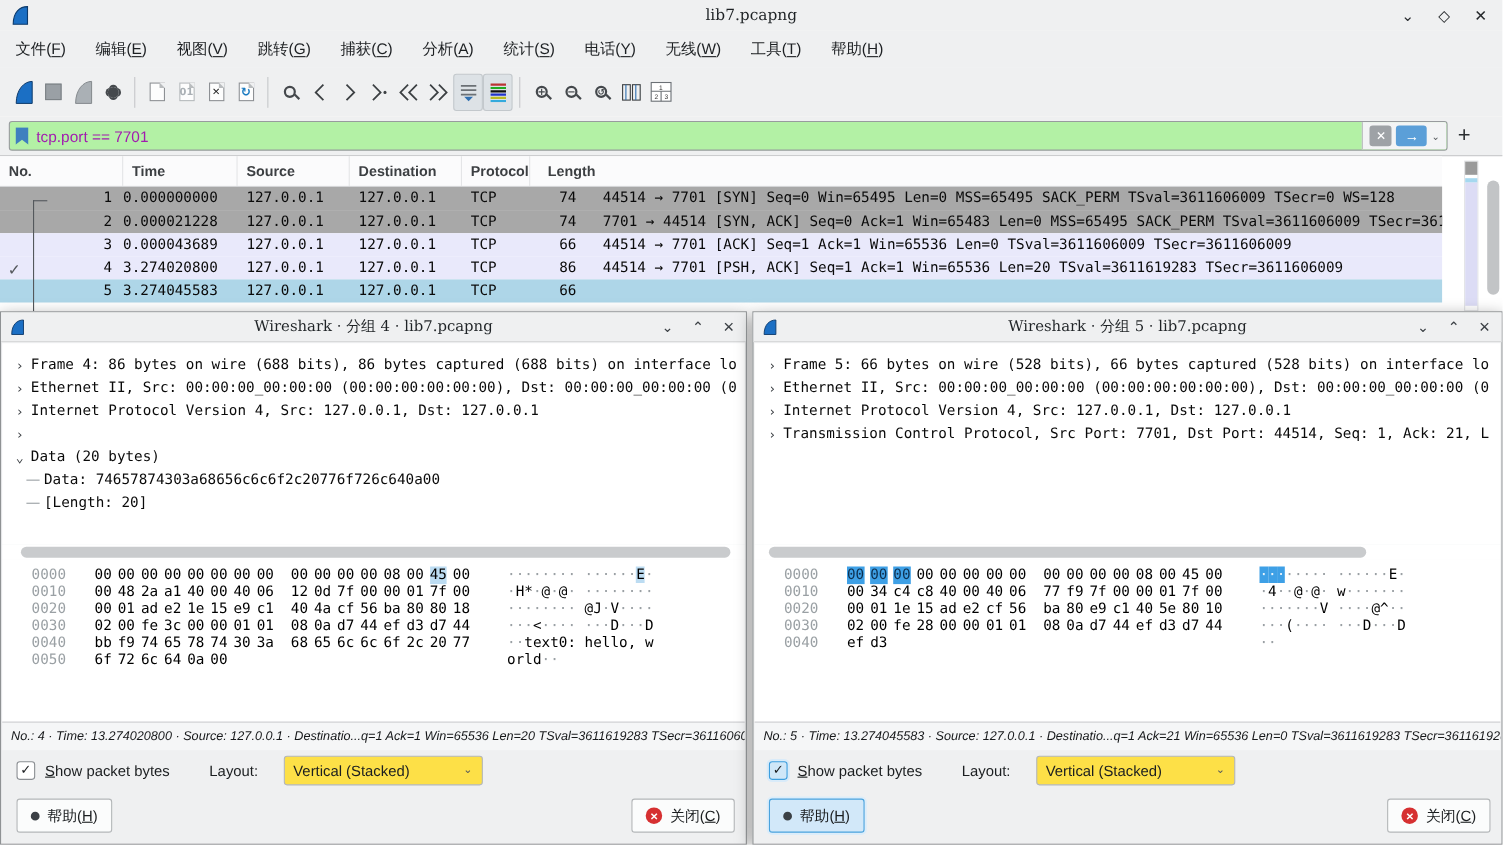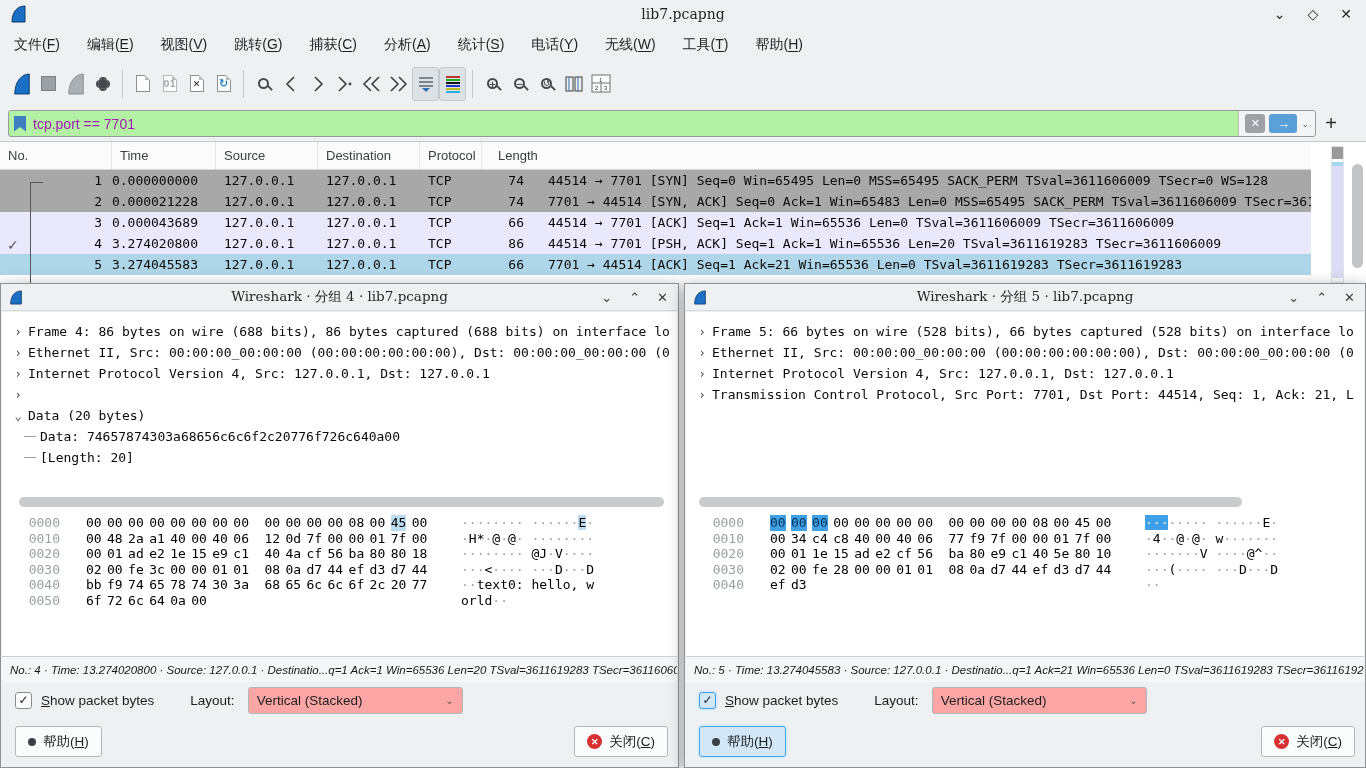--- a/index.html
+++ b/index.html
@@ -35,21 +35,21 @@
   .filter-btns { display:flex; align-items:center; gap:4px; background:#f3f4f5; border-left:1px solid #b9bcbe; height:100%; padding:0 6px; }
   .fb-clear { width:20px; height:19px; background:#9ea2a6; color:#fff; border-radius:3px; font-size:11px; display:flex; align-items:center; justify-content:center; }
   .fb-apply { width:28px; height:19px; background:#5b9fd8; color:#fff; border-radius:3px; font-size:13px; font-weight:bold; display:flex; align-items:center; justify-content:center; }
   .fb-chev { font-size:9px; color:#55595c; }
   .filter-plus { width:30px; text-align:center; font-size:20px; color:#2b2e31; }
 
   
   .pkt-table { position:absolute; left:0; top:142px; width:1311px; }
   .pkt-grid { display:grid; grid-template-columns:112px 104px 102px 102px 62px 50px 1fr; }
   .pkt-header { height:28px; background:#fbfbfc; border-bottom:1px solid #d4d5d7; font-size:13px; color:#3c3f42; }
-  .pkt-header > div { display:flex; align-items:center; padding-left:8px; border-right:1px solid #e4e5e7; }
+  .pkt-header > div { display:flex; align-items:center; padding-left:8px; border-right:1px solid #e4e5e7;font-weight:bold; }
   .pkt-header > div:last-child { border-right:none; padding-left:16px; }
   .pkt-row { height:21px; font:13px "DejaVu Sans Mono", monospace; color:#0a0a0a; white-space:nowrap; }
   .pkt-row > div { display:flex; align-items:center; padding-left:8px; overflow:hidden; }
   .pkt-row .c-no   { justify-content:flex-end; padding-right:10px; }
   .pkt-row .c-time { justify-content:flex-end; padding-right:18px; }
   .pkt-row .c-len  { justify-content:flex-end; padding-right:8px; }
   .pkt-row .c-info { padding-left:16px; }
   .row-gray { background:#a8a8a8; }
   .row-lav  { background:#e9e9fb; }
   .row-sel  { background:#aed6e8; }
@@ -89,21 +89,21 @@
   .hl-strong { background:#3ea0e6; color:#0d3050; }
   .hex-ascii { position:absolute; left:459px; top:0; }
   .achar.dot { color:#9aa0a4; }
   .achar.hl-strong { color:#eaf4fb; }
   .dlg-status { position:absolute; top:372px; left:1px; right:1px; height:26px; border-top:1px solid #cfd0d2; background:#f5f6f7; font:italic 11.5px "Liberation Sans", sans-serif; color:#16181a; display:flex; align-items:center; padding-left:8px; white-space:nowrap; overflow:hidden; }
   .dlg-ctl { position:absolute; top:398px; left:0; right:0; height:36px; display:flex; align-items:center; padding-left:14px; font-size:13.5px; color:#1b1e20; }
   .checkbox { width:17px; height:17px; border:1px solid #8a8e92; border-radius:3px; background:#fff; display:flex; align-items:center; justify-content:center; font-size:12px; color:#1b1e20; flex:none; }
   .checkbox.focused { background:#cfe7f8; border:1px solid #3d9ede; box-shadow:0 0 0 2px #d9ebf9; }
   .cb-label { margin-left:9px; }
   .layout-label { margin-left:36px; }
-  .select { margin-left:13px; width:215px; height:27px; background:#fca5a5; border:1px solid #b4b7b9; border-radius:3px; display:flex; align-items:center; padding:0 8px; }
+  .select { margin-left:23px; width:181px; height:27px; background:#fde047; border:1px solid #b4b7b9; border-radius:3px; display:flex; align-items:center; padding:0 8px; }
   .sel-value { flex:1; }
   .sel-chev { font-size:10px; color:#55595c; }
   .dlg-btns { position:absolute; top:434px; left:0; right:0; bottom:0; }
   .btn { position:absolute; top:8px; height:31px; border:1px solid #b4b7b9; border-radius:3px; background:#fbfcfc; font:13.5px "Liberation Sans", sans-serif; color:#1b1e20; display:flex; align-items:center; padding:0 12px; gap:7px; }
   .btn.help { left:14px; }
   .btn.help.focused { background:#d2e8f9; border-color:#4aa3dd; box-shadow:0 0 0 2px #dcedfa; }
   .btn.closeb { right:10px; }
   .buoy-icon { width:7px; height:7px; border:4px solid #3b4045; border-radius:50%; display:inline-block; }
   .redx-icon { width:15px; height:15px; background:#d63031; color:#fff; border-radius:50%; font-size:9px; font-weight:bold; display:flex; align-items:center; justify-content:center; }
 </style>
@@ -307,21 +307,20 @@
           <div class="c-len">86</div>
           <div class="c-info">44514 → 7701 [PSH, ACK] Seq=1 Ack=1 Win=65536 Len=20 TSval=3611619283 TSecr=3611606009</div>
         </div>
         <div class="pkt-grid pkt-row row-sel">
           <div class="c-no">5</div>
           <div class="c-time">13.274045583</div>
           <div class="c-src">127.0.0.1</div>
           <div class="c-dst">127.0.0.1</div>
           <div class="c-proto">TCP</div>
           <div class="c-len">66</div>
-          <div class="c-info">7701 → 44514 [ACK] Seq=1 Ack=21 Win=65536 Len=0 TSval=3611619283 TSecr=3611619283</div>
         </div>
       </div>
   </div>
   <div class="conv-bracket"></div>
   <span class="conv-check">✓</span>
 
   <div class="minimap">
     <div class="mm-gray"></div>
       <div class="mm-gap"></div>
       <div class="mm-blue"></div>

